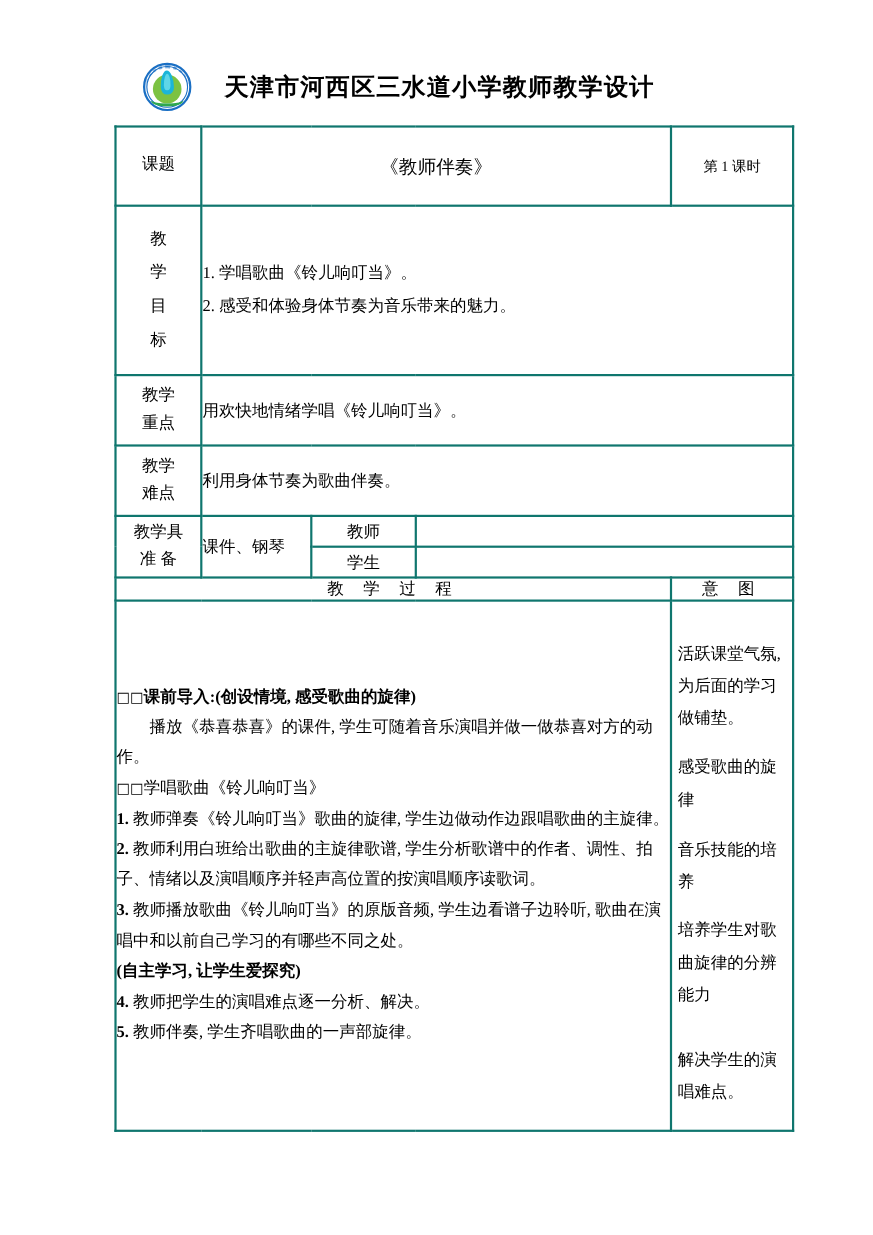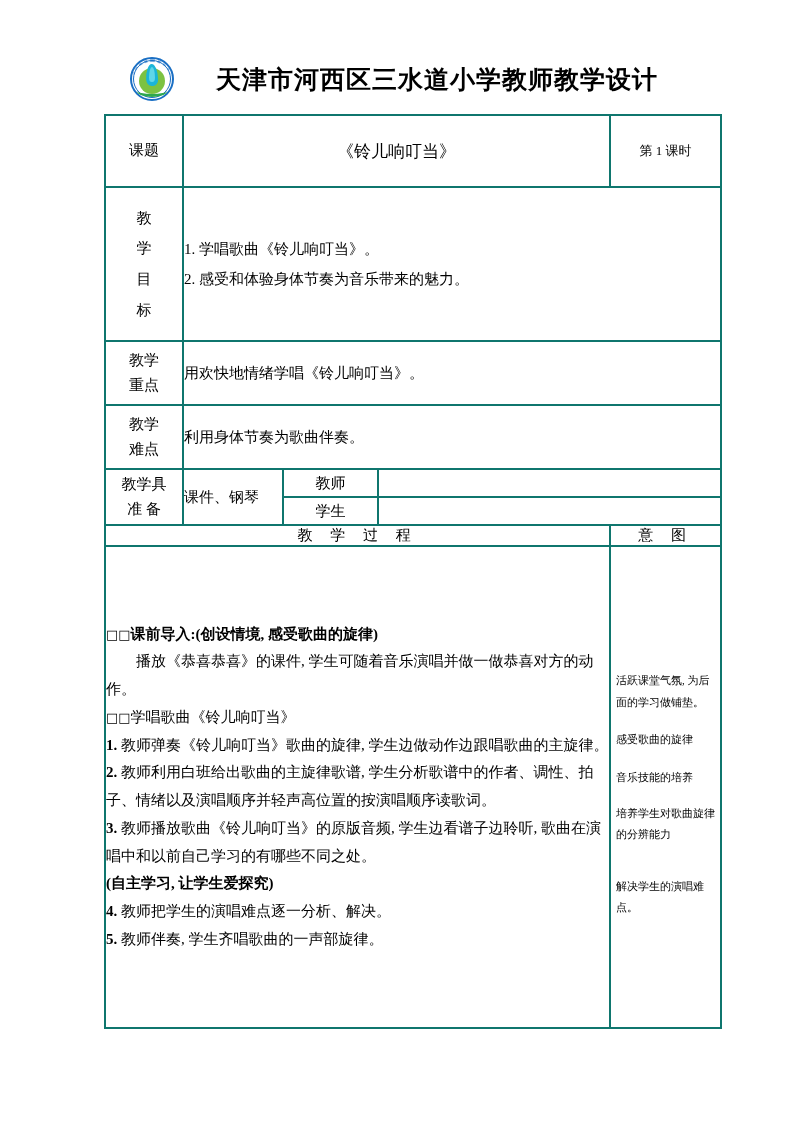--- a/index.html
+++ b/index.html
@@ -85,22 +85,22 @@
     border-radius: 0 0 50% 50%;
   }
   .logo .arcText {
     position: absolute;
     left: 4px; top: 4px;
     width: 40px; height: 40px;
     border-radius: 50%;
     border-top: 3px dotted rgba(26,111,196,0.55);
   }
   .header-title {
-    margin-left: 40px;
-    font-size: 25px;
+    margin-left: 28px;
+    font-size: 22px;
     font-weight: bold;
     letter-spacing: 1px;
     white-space: nowrap;
     font-family: "Liberation Sans", "DejaVu Sans", sans-serif;
   }
 
   
   table.sheet {
     position: absolute;
     left: 104px;
@@ -161,21 +161,21 @@
     text-align: center;
     font-size: 16px;
     letter-spacing: 7px;
     padding: 7px 0;
   }
   .intent-cell {
     vertical-align: top;
     padding: 0;
   }
   .intent-inner {
-    font-size: 11px;
+    font-size: 15px;
     line-height: 1.95;
     padding: 4px 5px 0 5px;
   }
   .intent-block { margin-bottom: 15px; }
   .intent-block.gapA { margin-top: 26px; }
   .intent-block.gapB { margin-top: 16px; }
   .intent-block.gapC { }
   .intent-block.gapD { margin-top: 30px; }
   .bold { font-weight: bold; }
   .para-ind { text-indent: 2em; }
@@ -211,21 +211,21 @@
       <col style="width:78px">
       <col style="width:100px">
       <col style="width:95px">
       <col style="width:232px">
       <col style="width:111px">
     </colgroup>
 
     <tbody>
         <tr>
       <td class="lbl">课题</td>
-      <td class="ctr" colspan="3" style="font-size:17px;padding:10px 0;">《铃儿响叮当》</td>
+      <td class="ctr" colspan="3" style="font-size:17px;padding:10px 0;">《教师伴奏》</td>
       <td class="ctr" style="font-size:13px;padding:26px 0;">第  1  课时</td>
     </tr>
 
     <tr>
       <td class="lbl-stack" style="height:152px;">
         <div>教</div>
         <div>学</div>
         <div>目</div>
         <div>标</div>
       </td>

